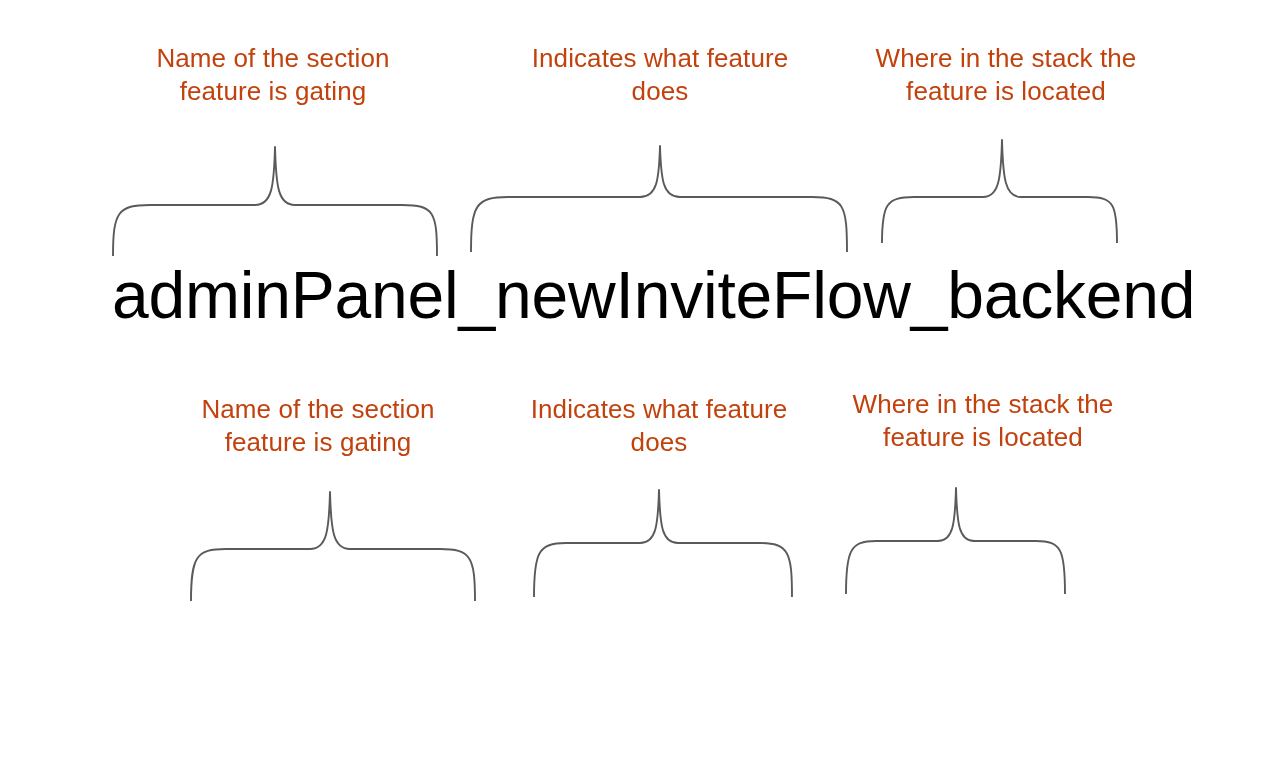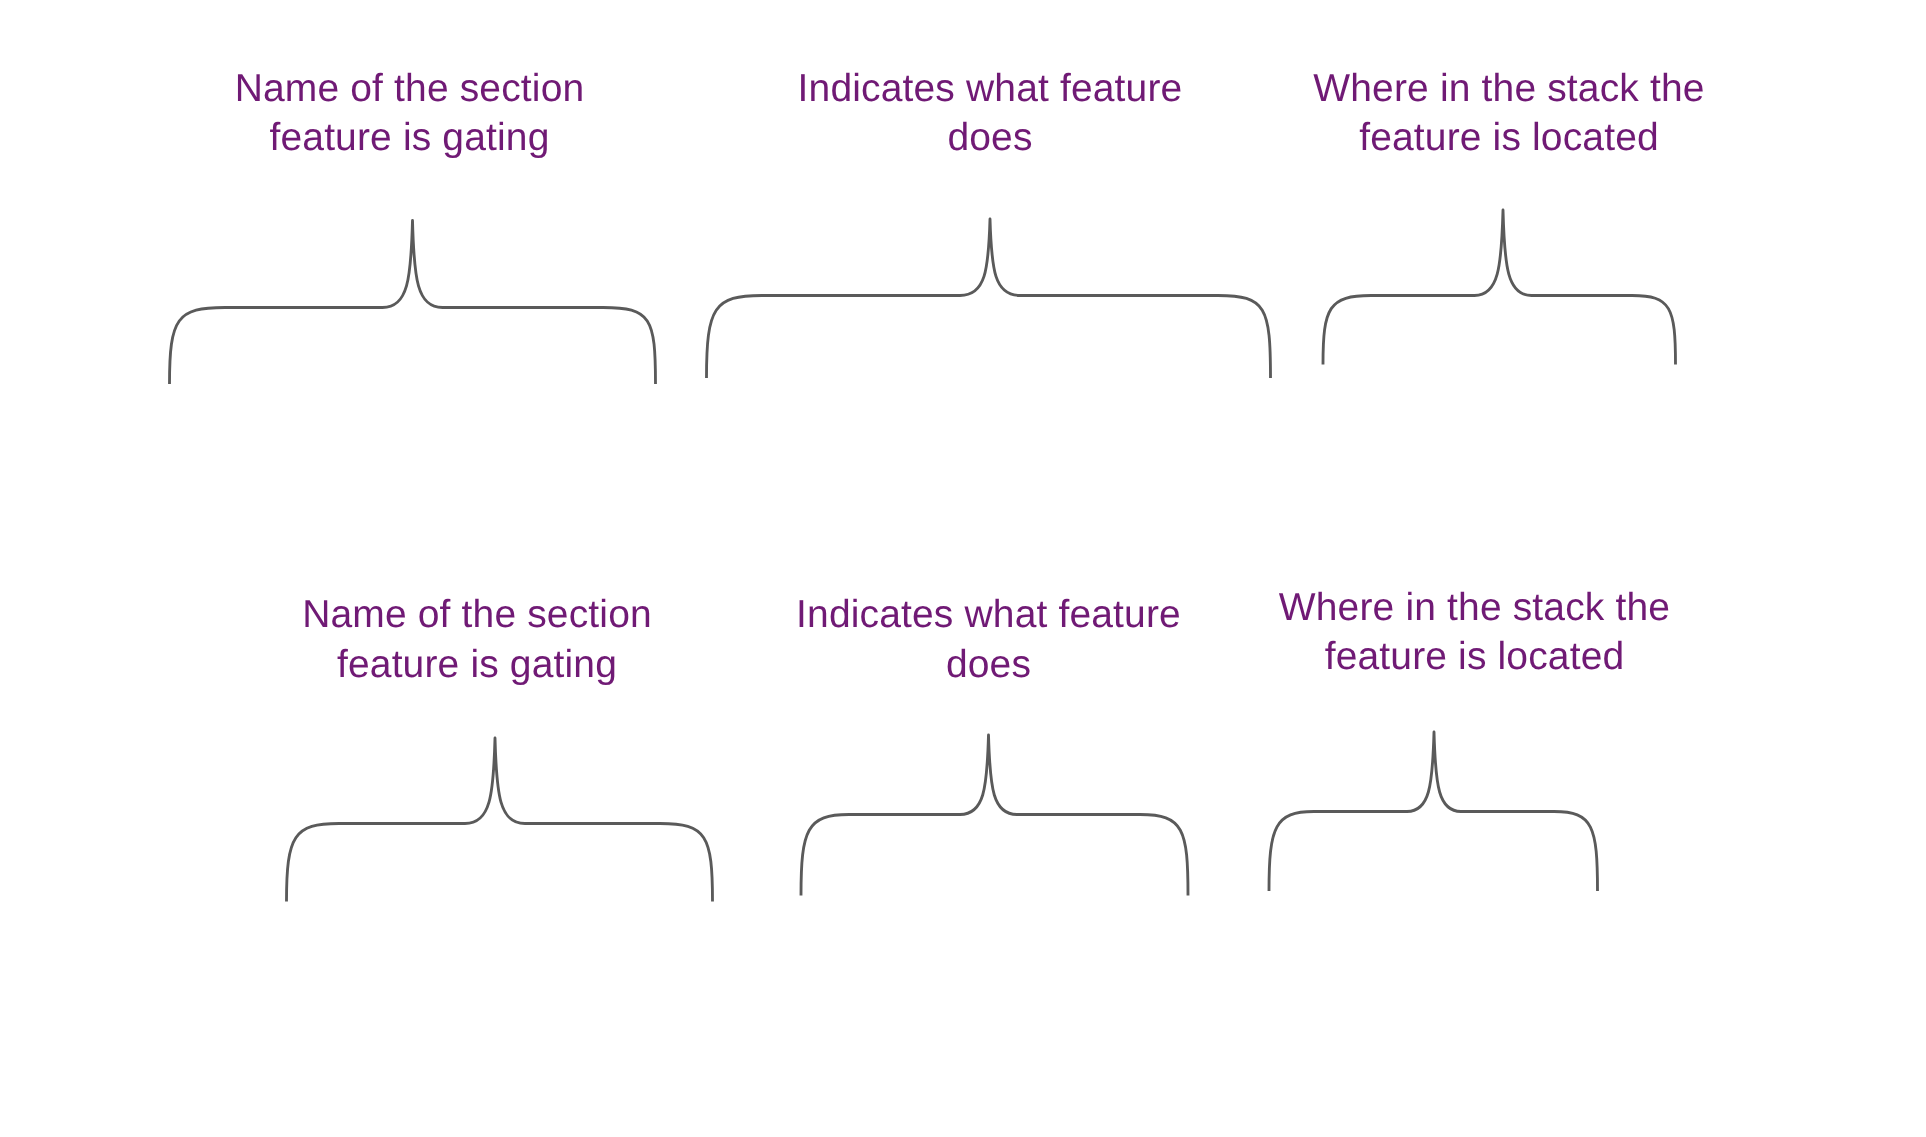--- a/index.html
+++ b/index.html
@@ -23,21 +23,21 @@
     inset: 0;
     background: #ffffff;
   }
 
   
   .ann-label {
     position: absolute;
     text-align: center;
     font-size: 26px;
     line-height: 1.25;
-    color: #701a75;
+    color: #c2410c;
     font-family: "Liberation Sans", "DejaVu Sans", sans-serif;
     white-space: pre-line;
     letter-spacing: 0.1px;
   }
 
   
   .brace-layer {
     position: absolute;
     left: 0;
     top: 0;
@@ -88,20 +88,21 @@
 
   <div class="ann-label r1-l1">Name of the section
 feature is gating</div>
 
   <div class="ann-label r1-l2">Indicates what feature
 does</div>
 
   <div class="ann-label r1-l3">Where in the stack the
 feature is located</div>
 
+  <div class="flag-name flag-1">adminPanel_newInviteFlow_backend</div>
 
   <div class="ann-label r2-l1">Name of the section
 feature is gating</div>
 
   <div class="ann-label r2-l2">Indicates what feature
 does</div>
 
   <div class="ann-label r2-l3">Where in the stack the
 feature is located</div>
 

